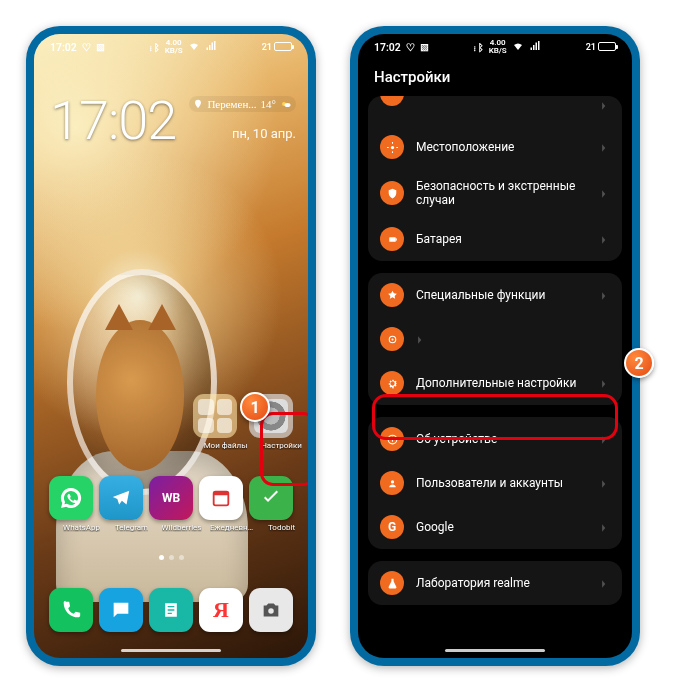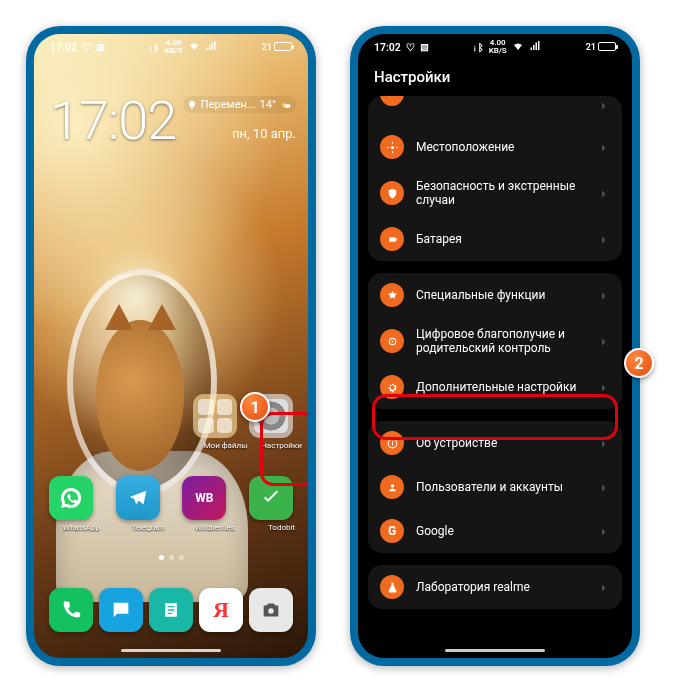--- a/index.html
+++ b/index.html
@@ -78,21 +78,21 @@
 
   .clock{
     position:absolute;left:16px;top:55px;
     font-size:54px;font-weight:300;letter-spacing:-1px;
     text-shadow:0 1px 3px rgba(0,0,0,.5);
   }
   .weather{
     position:absolute;right:12px;top:62px;text-align:left;font-size:11px;
     background:rgba(0,0,0,.06);padding:2px 4px;border-radius:8px;
   }
-  .weather .row1{display:flex;gap:4px;align-items:center;}
+  .weather .row1{display:flex;gap:4px;align-items:center;font-family:Liberation Serif, serif;}
   .date{
     position:absolute;right:12px;top:92px;font-size:13px;opacity:.95;
   }
 
   .folder-row{
     position:absolute;bottom:208px;left:0;right:0;
     display:flex;justify-content:flex-end;gap:10px;padding:0 14px;
   }
   .folder,.appicon{
     width:46px;display:flex;flex-direction:column;align-items:center;gap:3px;
@@ -259,20 +259,29 @@
               <path d="M21 4L3 11l5 2 2 6 3-4 5 4z"></path>
             </svg>
           </div>
         <span class="app-label">Telegram</span>
       </div>
       <div class="appicon">
         <div class="tile" style="background:linear-gradient(135deg,#7b1fa2,#c2185b);color:#fff;font-weight:700;font-size:12px">WB</div>
         <span class="app-label">Wildberries</span>
       </div>
       <div class="appicon">
+        <div class="tile" style="background:#fff">
+            <svg viewBox="0 0 24 24" width="22" height="22">
+              <rect x="4" y="5" width="16" height="15" rx="2" fill="#fff" stroke="#d33" stroke-width="2"></rect>
+              <rect x="4" y="5" width="16" height="4" fill="#d33"></rect>
+            </svg>
+          </div>
+        <span class="app-label">Ежедневн…</span>
+      </div>
+      <div class="appicon">
         <div class="tile" style="background:#3bb34a">
             <svg viewBox="0 0 24 24" width="24" height="24" fill="#fff">
               <path d="M9 16l-4-4 1.4-1.4L9 13.2l8.6-8.6L19 6z"></path>
             </svg>
           </div>
         <span class="app-label">Todobit</span>
       </div>
     </div>
 
     <div class="pager">
@@ -413,21 +422,20 @@
                 <path d="M2 2l5 6-5 6z"></path>
               </svg></span>
         </div>
         <div class="setting-row">
           <span class="ic orange">
               <svg viewBox="0 0 24 24">
                 <circle cx="12" cy="12" r="6" fill="none" stroke="#fff" stroke-width="2"></circle>
                 <circle cx="12" cy="12" r="2"></circle>
               </svg>
             </span>
-          <span class="txt">Цифровое благополучие и родительский контроль</span>
           <span class="chev"><svg viewBox="0 0 10 16">
                 <path d="M2 2l5 6-5 6z"></path>
               </svg></span>
         </div>
         <div class="setting-row">
           <span class="ic orange">
               <svg viewBox="0 0 24 24">
                 <path d="M12 8a4 4 0 100 8 4 4 0 000-8zm9 4l-2 .5a7 7 0 01-.7 1.7l1 1.8-1.4 1.4-1.8-1a7 7 0 01-1.7.7L14 21h-2l-.5-2a7 7 0 01-1.7-.7l-1.8 1L6.6 18l1-1.8A7 7 0 016.9 14.5L5 14v-2l2-.5a7 7 0 01.7-1.7l-1-1.8L8 6.6l1.8 1a7 7 0 011.7-.7L12 5h2l.5 2a7 7 0 011.7.7l1.8-1L19.4 8l-1 1.8a7 7 0 01.7 1.7z"></path>
               </svg>
             </span>

